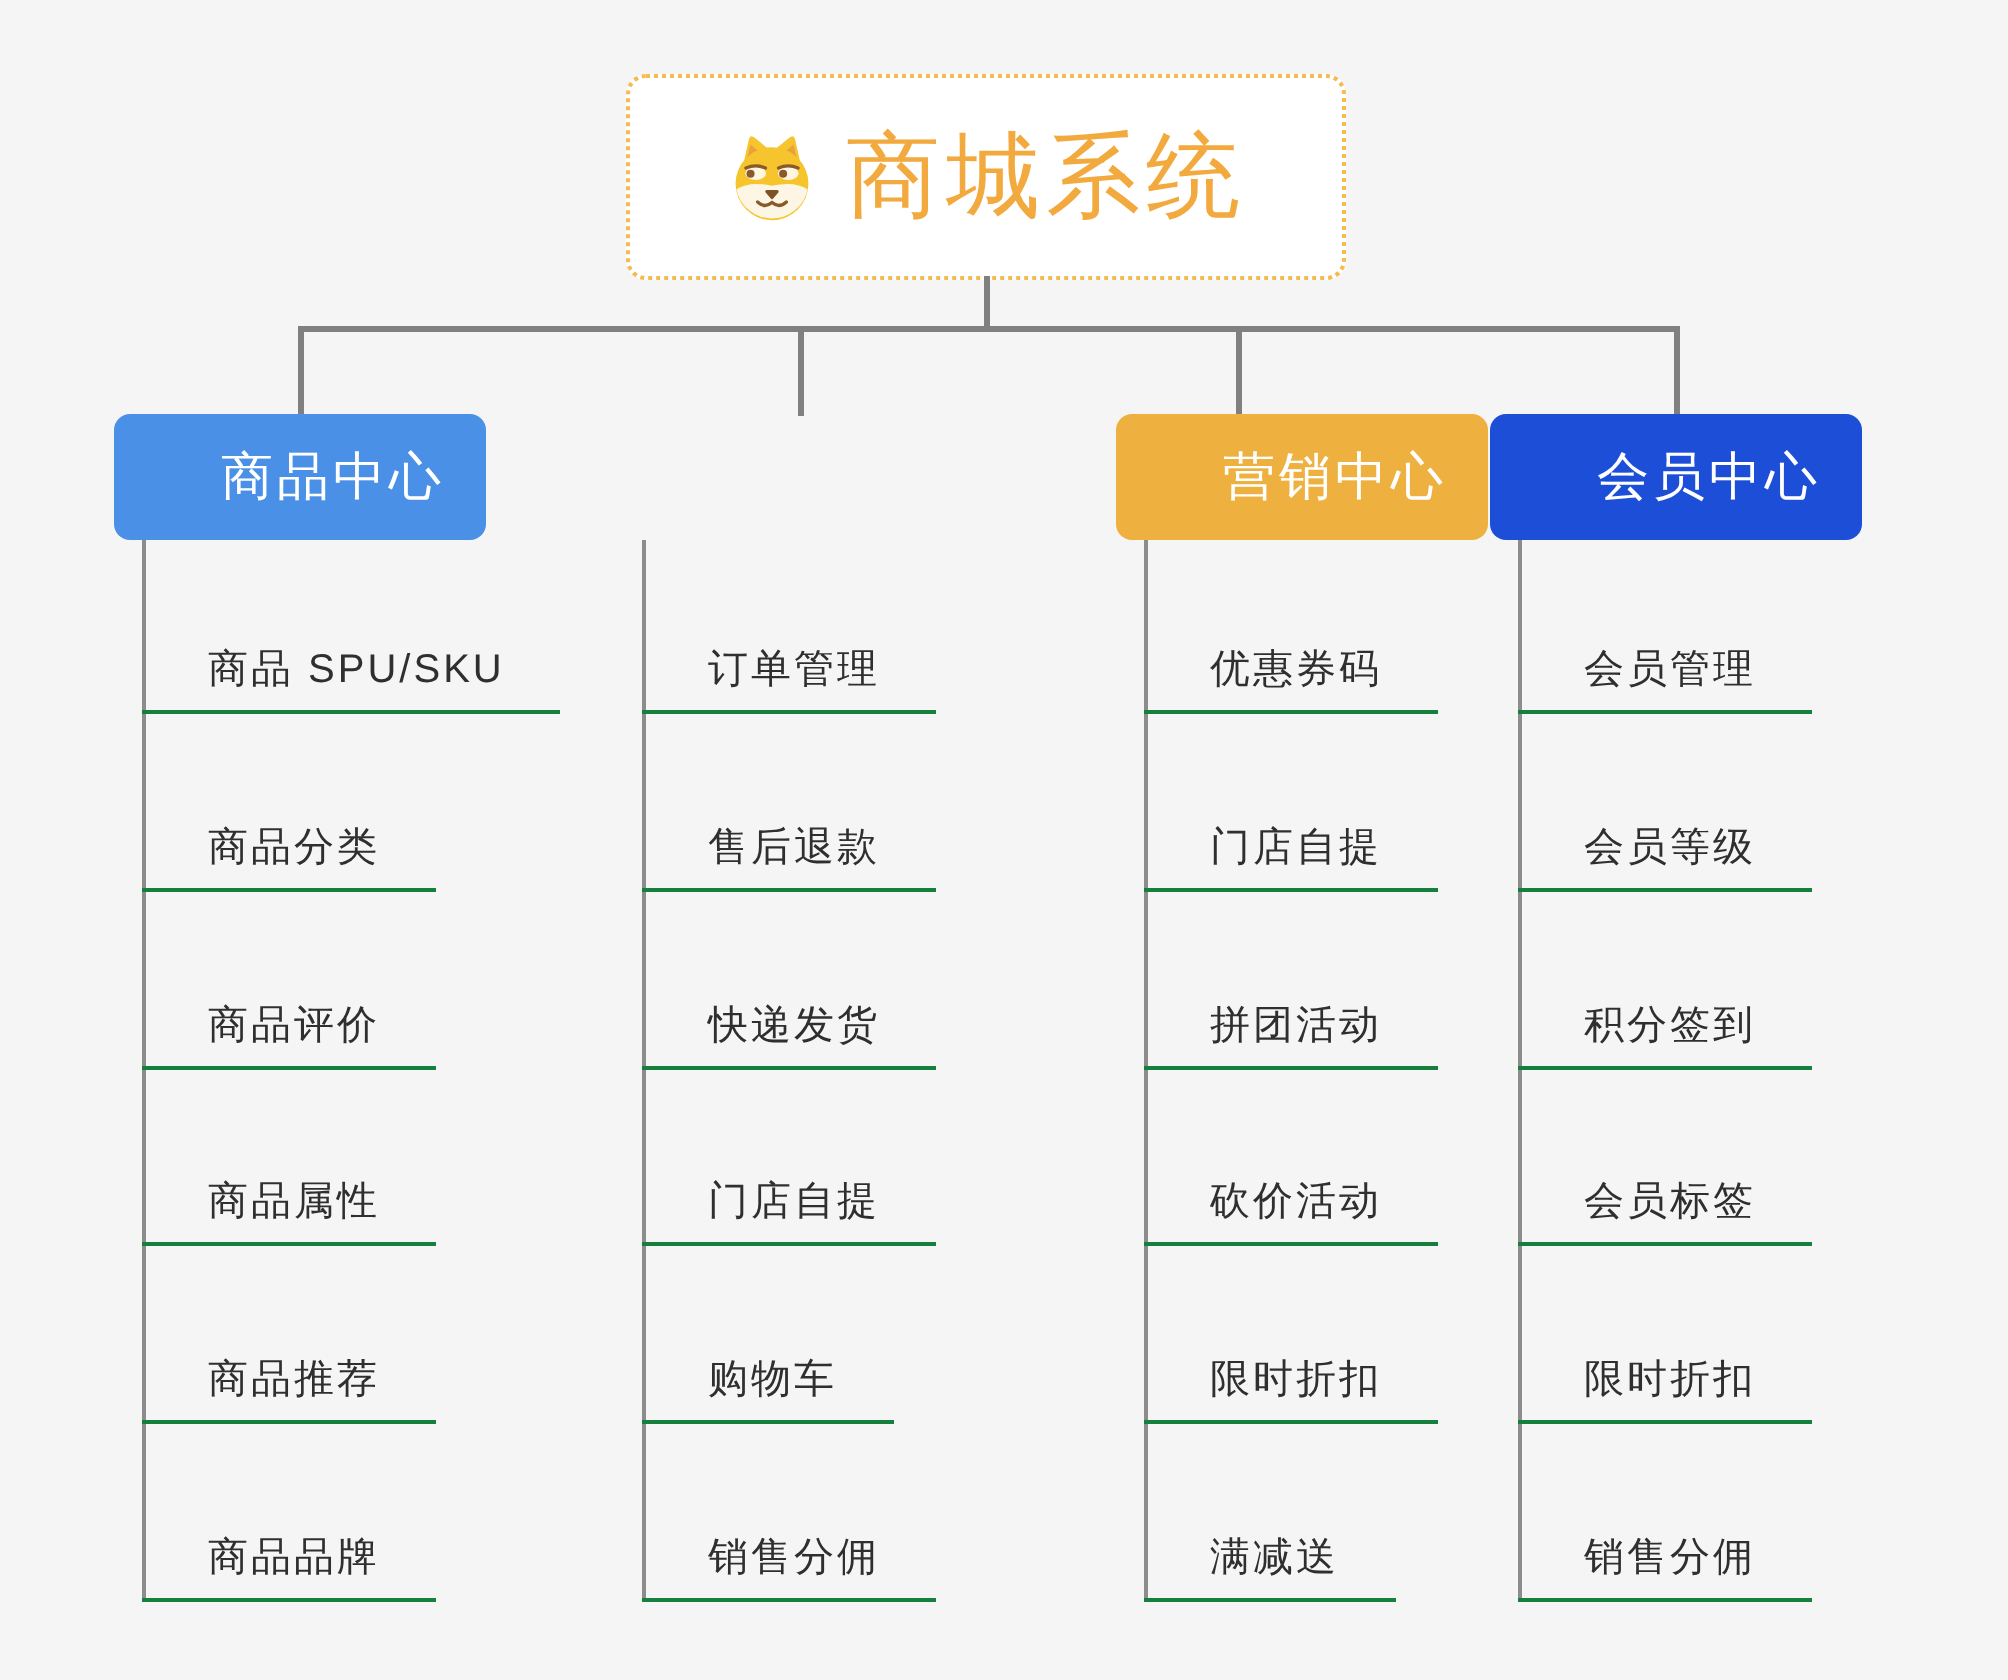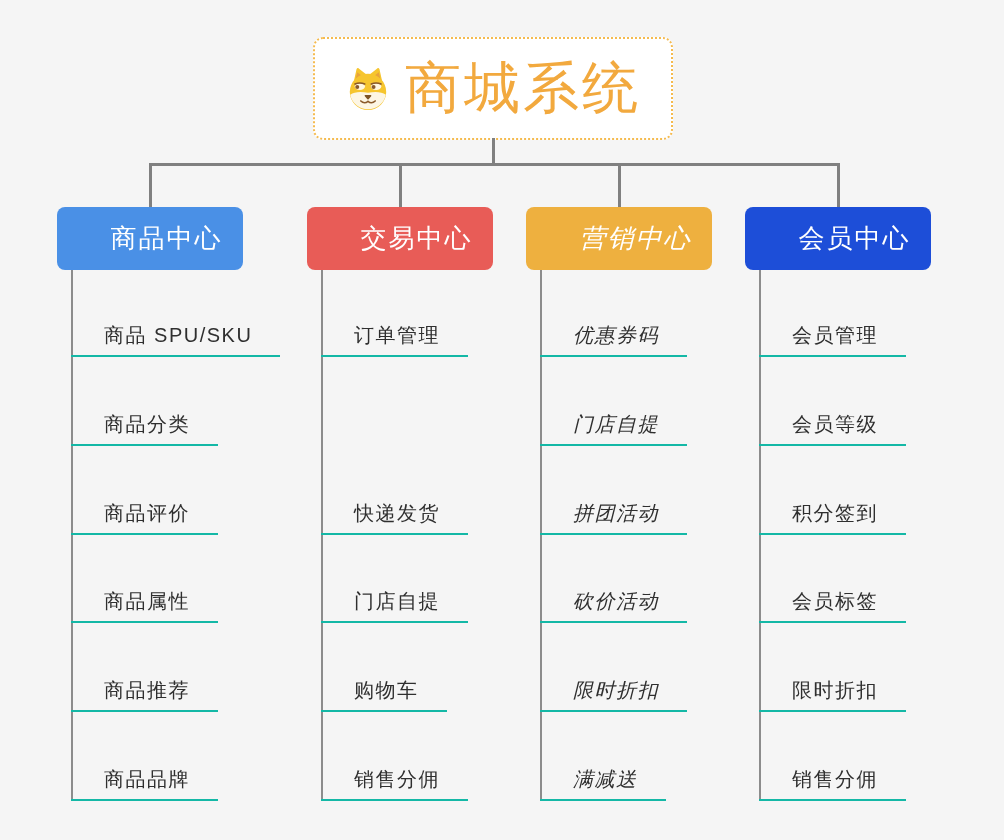--- a/index.html
+++ b/index.html
@@ -13,50 +13,50 @@
   
   .root-node{
     position:absolute;left:313px;top:37px;width:360px;height:103px;
     background:#ffffff;
     border:2px dotted #f5bb4f;
     border-radius:10px;
     box-sizing:border-box;
     display:flex;align-items:center;justify-content:center;gap:14px;
   }
   .root-title{
-    font-size:56px;letter-spacing:3px;color:#f2a93e;white-space:nowrap;
+    font-size:47px;letter-spacing:3px;color:#f2a93e;white-space:nowrap;
   }
   .doge{width:46px;height:46px;display:block;}
   
   .line{position:absolute;background:#808080;}
   .v-root{left:492px;top:138px;width:3px;height:26px;}
   .bus{left:149px;top:163px;width:691px;height:3px;}
   .drop{top:163px;width:3px;height:45px;}
   .drop-0{left:149px;} .drop-1{left:399px;} .drop-2{left:618px;} .drop-3{left:837px;}
   
   .branch-col{position:absolute;top:207px;width:250px;height:610px;}
-  .col-0{left:57px;} .col-1{left:307px;} .col-2{left:526px;font-style:italic;} .col-3{left:745px;}
+  .col-0{left:57px;} .col-1{left:307px;} .col-2{left:558px;} .col-3{left:745px;}
   .branch-header{
     width:186px;height:63px;border-radius:8px;
     display:flex;align-items:center;justify-content:center;
     box-sizing:border-box;
     padding-left:31px;
   }
   .branch-label{
     color:#ffffff;font-size:26px;letter-spacing:2px;padding-left:2px;white-space:nowrap;
   }
   .trunk{
     position:absolute;left:14px;top:63px;width:2px;height:531px;background:#8c8c8c;
   }
   .child{
     position:absolute;left:14px;
     white-space:nowrap;
     font-size:20px;line-height:24px;letter-spacing:1.5px;color:#2f2f2f;
     padding:0 28px 8px 33px;
-    border-bottom:2px solid #14b8a6;
+    border-bottom:2px solid #15803d;
   }
   .row-0{top:116px;} .row-1{top:205px;} .row-2{top:294px;}
   .row-3{top:382px;} .row-4{top:471px;} .row-5{top:560px;}
 </style>
 </head>
 <body>
 
 <div class="canvas">
 
   <div class="root-node" style="border-color: rgb(245, 187, 79);">
@@ -93,25 +93,23 @@
     <div class="trunk"></div>
     <div class="child row-0">商品 SPU/SKU</div>
     <div class="child row-1">商品分类</div>
     <div class="child row-2">商品评价</div>
     <div class="child row-3">商品属性</div>
     <div class="child row-4">商品推荐</div>
     <div class="child row-5">商品品牌</div>
   </div>
 
   <div class="branch-col col-1">
-    <div class="branch-header" style="background-color: rgb(232, 92, 87);">
-      <span class="branch-label">交易中心</span>
-    </div>
     <div class="trunk"></div>
     <div class="child row-0">订单管理</div>
+    <div class="child row-1">售后退款</div>
     <div class="child row-2">快递发货</div>
     <div class="child row-3">门店自提</div>
     <div class="child row-4">购物车</div>
     <div class="child row-5">销售分佣</div>
   </div>
 
   <div class="branch-col col-2">
     <div class="branch-header" style="background-color: rgb(238, 176, 63);">
       <span class="branch-label">营销中心</span>
     </div>

